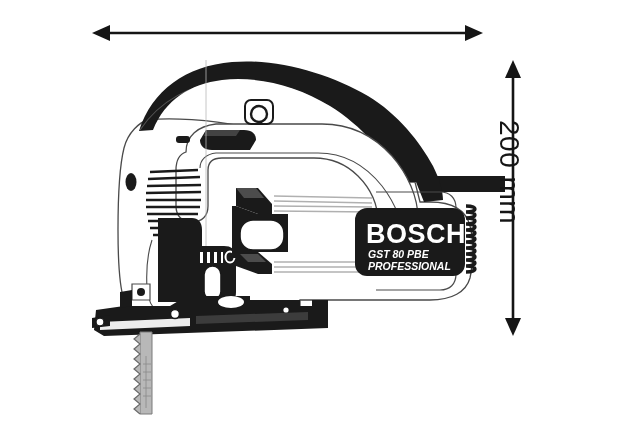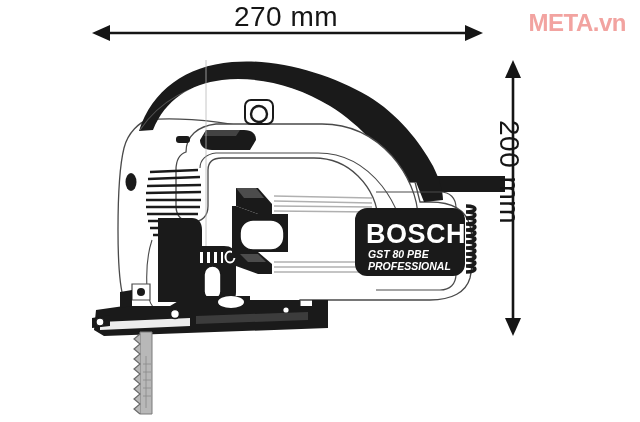--- a/index.html
+++ b/index.html
@@ -262,19 +262,17 @@
                  M143,388 L151,388 M143,396 L151,396" stroke="#8c8c8c" stroke-width="0.8" fill="none"></path>
       </g>
 
       <text x="366" y="243" font-family="Liberation Sans, sans-serif" font-size="27" font-weight="bold" fill="#ffffff" letter-spacing="0.5">BOSCH</text>
       <text x="368" y="258" font-family="Liberation Sans, sans-serif" font-size="10.5" font-weight="bold" font-style="italic" fill="#ffffff">GST 80 PBE</text>
       <text x="368" y="270" font-family="Liberation Sans, sans-serif" font-size="10.5" font-weight="bold" font-style="italic" fill="#ffffff">PROFESSIONAL</text>
 
     </g>
   </svg>
 
-  <div class="dim-label" id="width-label">270 mm</div>
 
   <div class="dim-label" id="height-label">200 mm</div>
 
-  <div id="watermark">META.vn</div>
 
 </div>
 
 </body></html>

